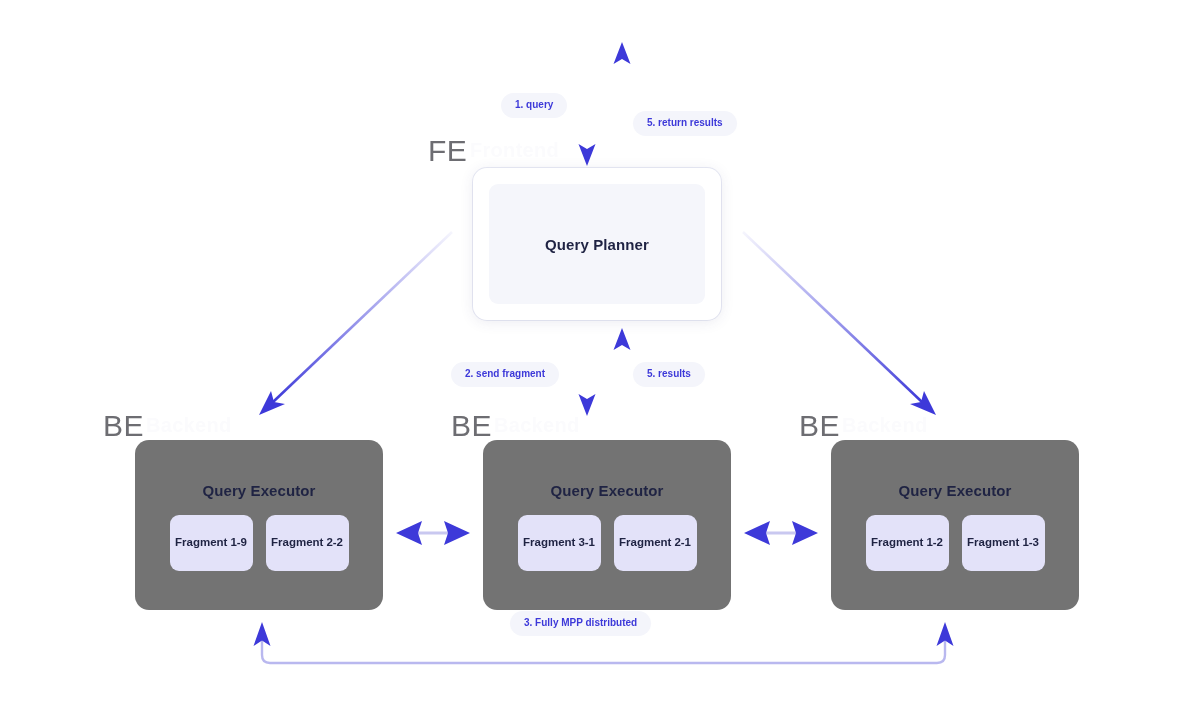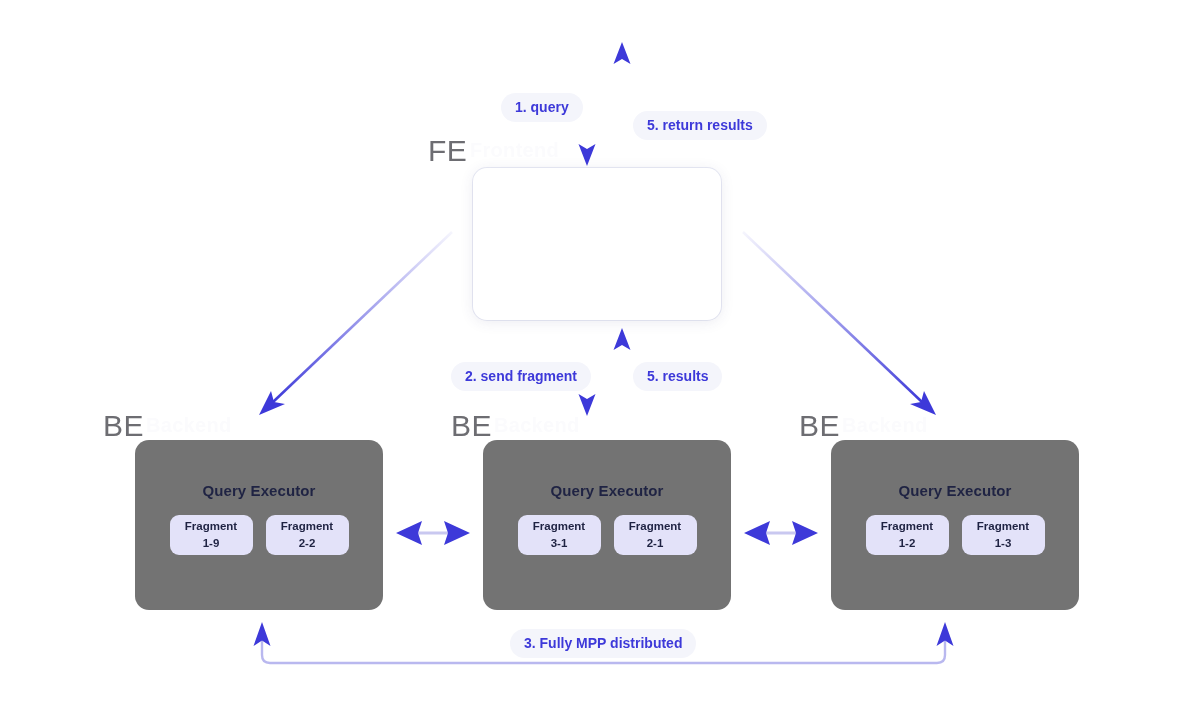--- a/index.html
+++ b/index.html
@@ -65,36 +65,36 @@
   #be-left   { left: 135px; }
   #be-center { left: 483px; }
   #be-right  { left: 831px; }
 
   .be-title {
     font-size: 15px; font-weight: 700; color: #1f2343;
     letter-spacing: .1px; margin-bottom: 16px;
   }
   .frag-row { display: flex; gap: 13px; }
   .frag {
-    width: 83px; height: 40px;
+    width: 83px; height: 56px;
     background: #e3e2f9;
     border-radius: 9px;
-    display: flex; flex-direction: column;
+    display: flex; flex-direction: row;
     align-items: center; justify-content: center;
     gap: 3px;
     font-size: 11.5px; font-weight: 700; color: #1f2343;
     line-height: 1.15;
   }
 
   
   .pill {
     position: absolute;
     background: #f4f5fb;
     color: #3d39d9;
-    font-size: 14px; font-weight: 700;
+    font-size: 10px; font-weight: 700;
     border-radius: 999px;
     padding: 7px 14px 8px;
     white-space: nowrap;
     line-height: 1;
   }
 </style>
 </head>
 <body>
 
 <div id="stage">
@@ -176,20 +176,21 @@
   <div class="tier-label" style="left:103px; top:411px;">BE</div>
   <div class="tier-ghost" style="left:146px; top:415px;">Backend</div>
 
   <div class="tier-label" style="left:451px; top:411px;">BE</div>
   <div class="tier-ghost" style="left:494px; top:415px;">Backend</div>
 
   <div class="tier-label" style="left:799px; top:411px;">BE</div>
   <div class="tier-ghost" style="left:842px; top:415px;">Backend</div>
 
   <div id="fe-node">
+    <div class="fe-row">Query Planner</div>
   </div>
 
   <div class="be-node" id="be-left">
     <div class="be-title">Query Executor</div>
     <div class="frag-row">
       <div class="frag">
         <span>Fragment</span>
         <span>1-9</span>
       </div>
       <div class="frag">
@@ -224,15 +225,15 @@
         <span>Fragment</span>
         <span>1-3</span>
       </div>
     </div>
   </div>
 
   <div class="pill" style="left:501px; top:93px;">1. query</div>
   <div class="pill" style="left:633px; top:111px;text-align:center;">5. return results</div>
   <div class="pill" style="left:451px; top:362px;">2. send fragment</div>
   <div class="pill" style="left:633px; top:362px;">5. results</div>
-  <div class="pill" style="left:510px; top:629px;">3. Fully MPP distributed</div>
+  <div class="pill" style="left:510px; top:611px;">3. Fully MPP distributed</div>
 
 </div>
 
 </body></html>

